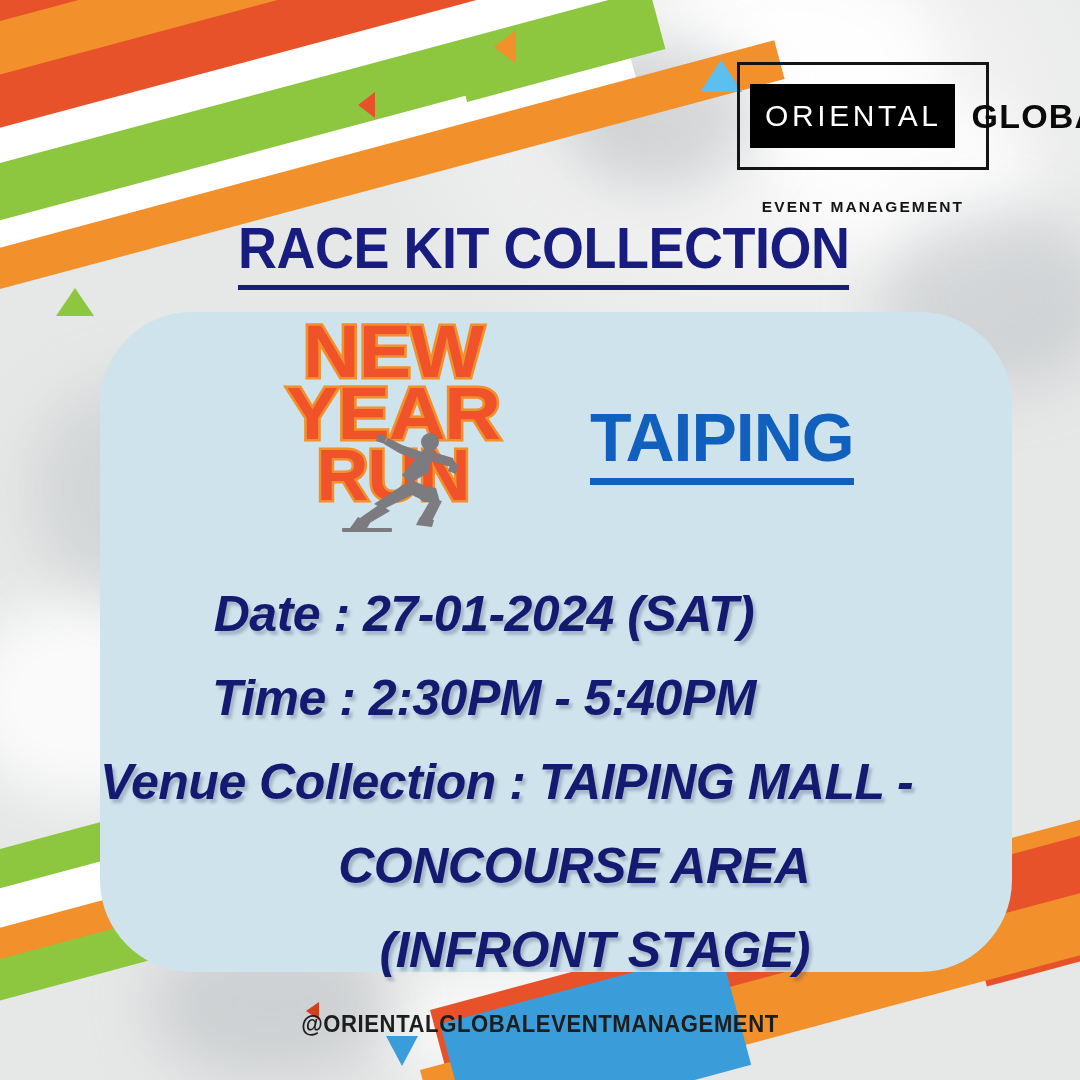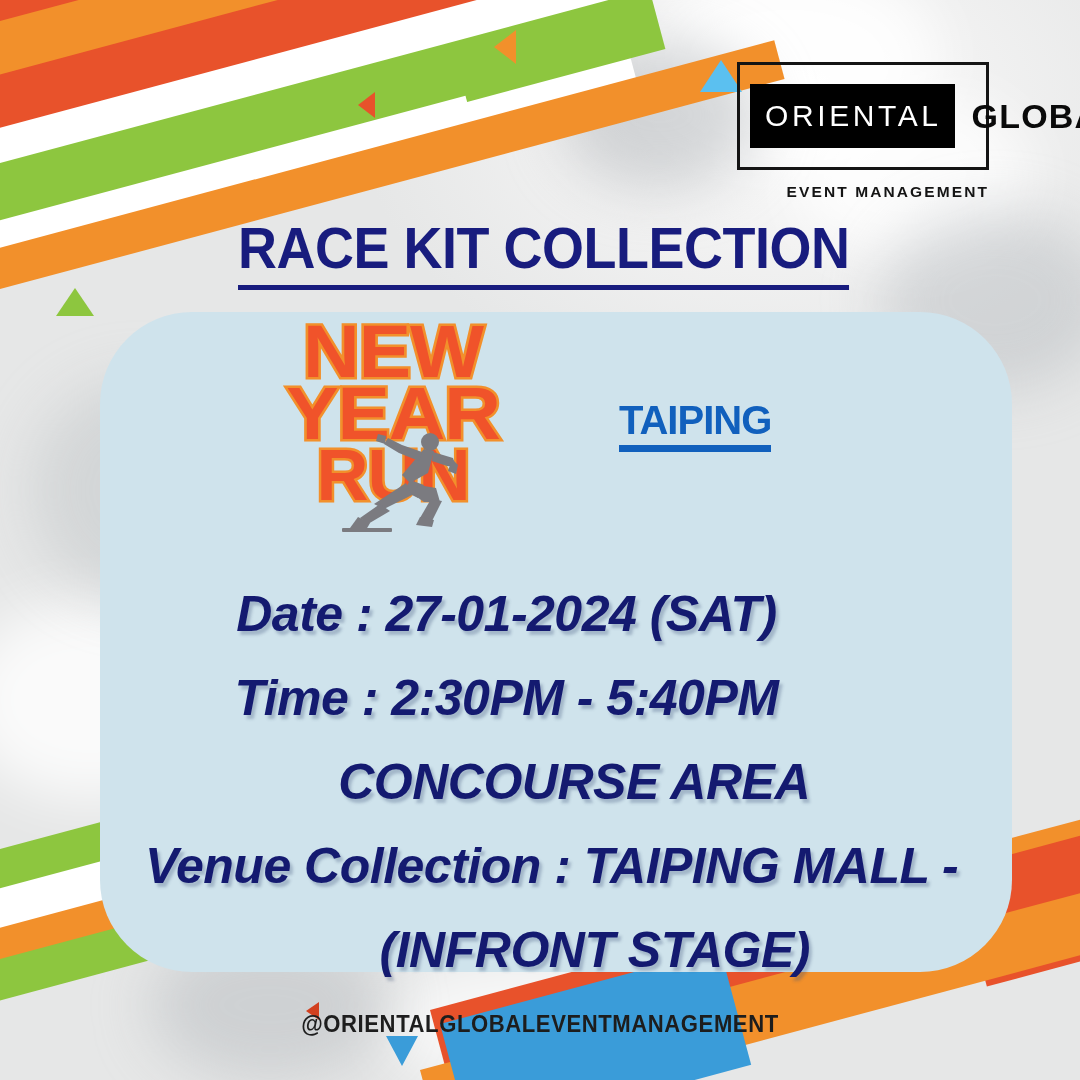--- a/index.html
+++ b/index.html
@@ -53,21 +53,21 @@
     font-size:30px; letter-spacing:3.6px; font-weight:400;
     padding:17px 13px 17px 15px;
     line-height:1;
     font-family:"Liberation Sans", sans-serif;
   }
   #logo-global {
     color:#0a0a0a; font-size:34px; font-weight:bold; letter-spacing:1.2px;
     padding-left:17px; line-height:1;
   }
   #logo-sub {
-    text-align:right; margin-top:13px;
+    text-align:center; margin-top:28px;
     font-size:15.5px; font-weight:bold; letter-spacing:2.1px; color:#141414;
   }
 
   
   #headline {
     position:absolute; left:0; right:0; top:214px;
     text-align:center; z-index:12;padding-left:8px;
   }
   #headline .txt {
     display:inline-block;
@@ -96,37 +96,35 @@
   #nyr .l1 { font-size:74px; transform:scaleX(1.06); }
   #nyr .l2 { font-size:72px; transform:scaleX(1.0); position:relative; }
   #runner { position:absolute; left:78px; top:104px; width:180px; height:110px; z-index:16; }
 
   
   #taiping {
     position:absolute; left:590px; top:398px; z-index:14;
   }
   #taiping .txt {
     display:inline-block;
-    font-size:40px; font-weight:bold; letter-spacing:-1px;
+    font-size:68px; font-weight:bold; letter-spacing:-1px;
     color:#1160bd;
     border-bottom:7px solid #1160bd;
     padding-bottom:2px;
     font-family:"Liberation Sans", sans-serif;
-    margin-left:29px;
   }
 
   
   #details {
     position:absolute; left:100px; top:572px; width:768px;
     z-index:14;
     color:#141a70;
     font-family:"Liberation Sans Narrow","Liberation Sans",sans-serif;
     font-weight:bold; font-style:italic;
     letter-spacing:-0.5px;
-    padding-left:45px;
   }
   #details .line {
     font-size:50px; line-height:84px; text-align:center;
     text-shadow:3px 4px 3px rgba(60,80,120,0.30);
     white-space:nowrap;
   }
   #details .line.right { text-align:right; padding-right:58px; }
   #details .venue-first { text-align:center; }
 
   
@@ -247,20 +245,20 @@
     </svg>
   </div>
 
   <div id="taiping">
     <span class="txt">TAIPING</span>
   </div>
 
   <div id="details">
     <div class="line">Date : 27-01-2024 (SAT)</div>
     <div class="line">Time : 2:30PM - 5:40PM</div>
+    <div class="line venue-first">Venue Collection : TAIPING MALL -</div>
     <div class="line right">CONCOURSE AREA</div>
-    <div class="line venue-first">Venue Collection : TAIPING MALL -</div>
     <div class="line right">(INFRONT STAGE)</div>
   </div>
 
   <div id="handle">@ORIENTALGLOBALEVENTMANAGEMENT</div>
 
 </div>
 
 </body></html>

